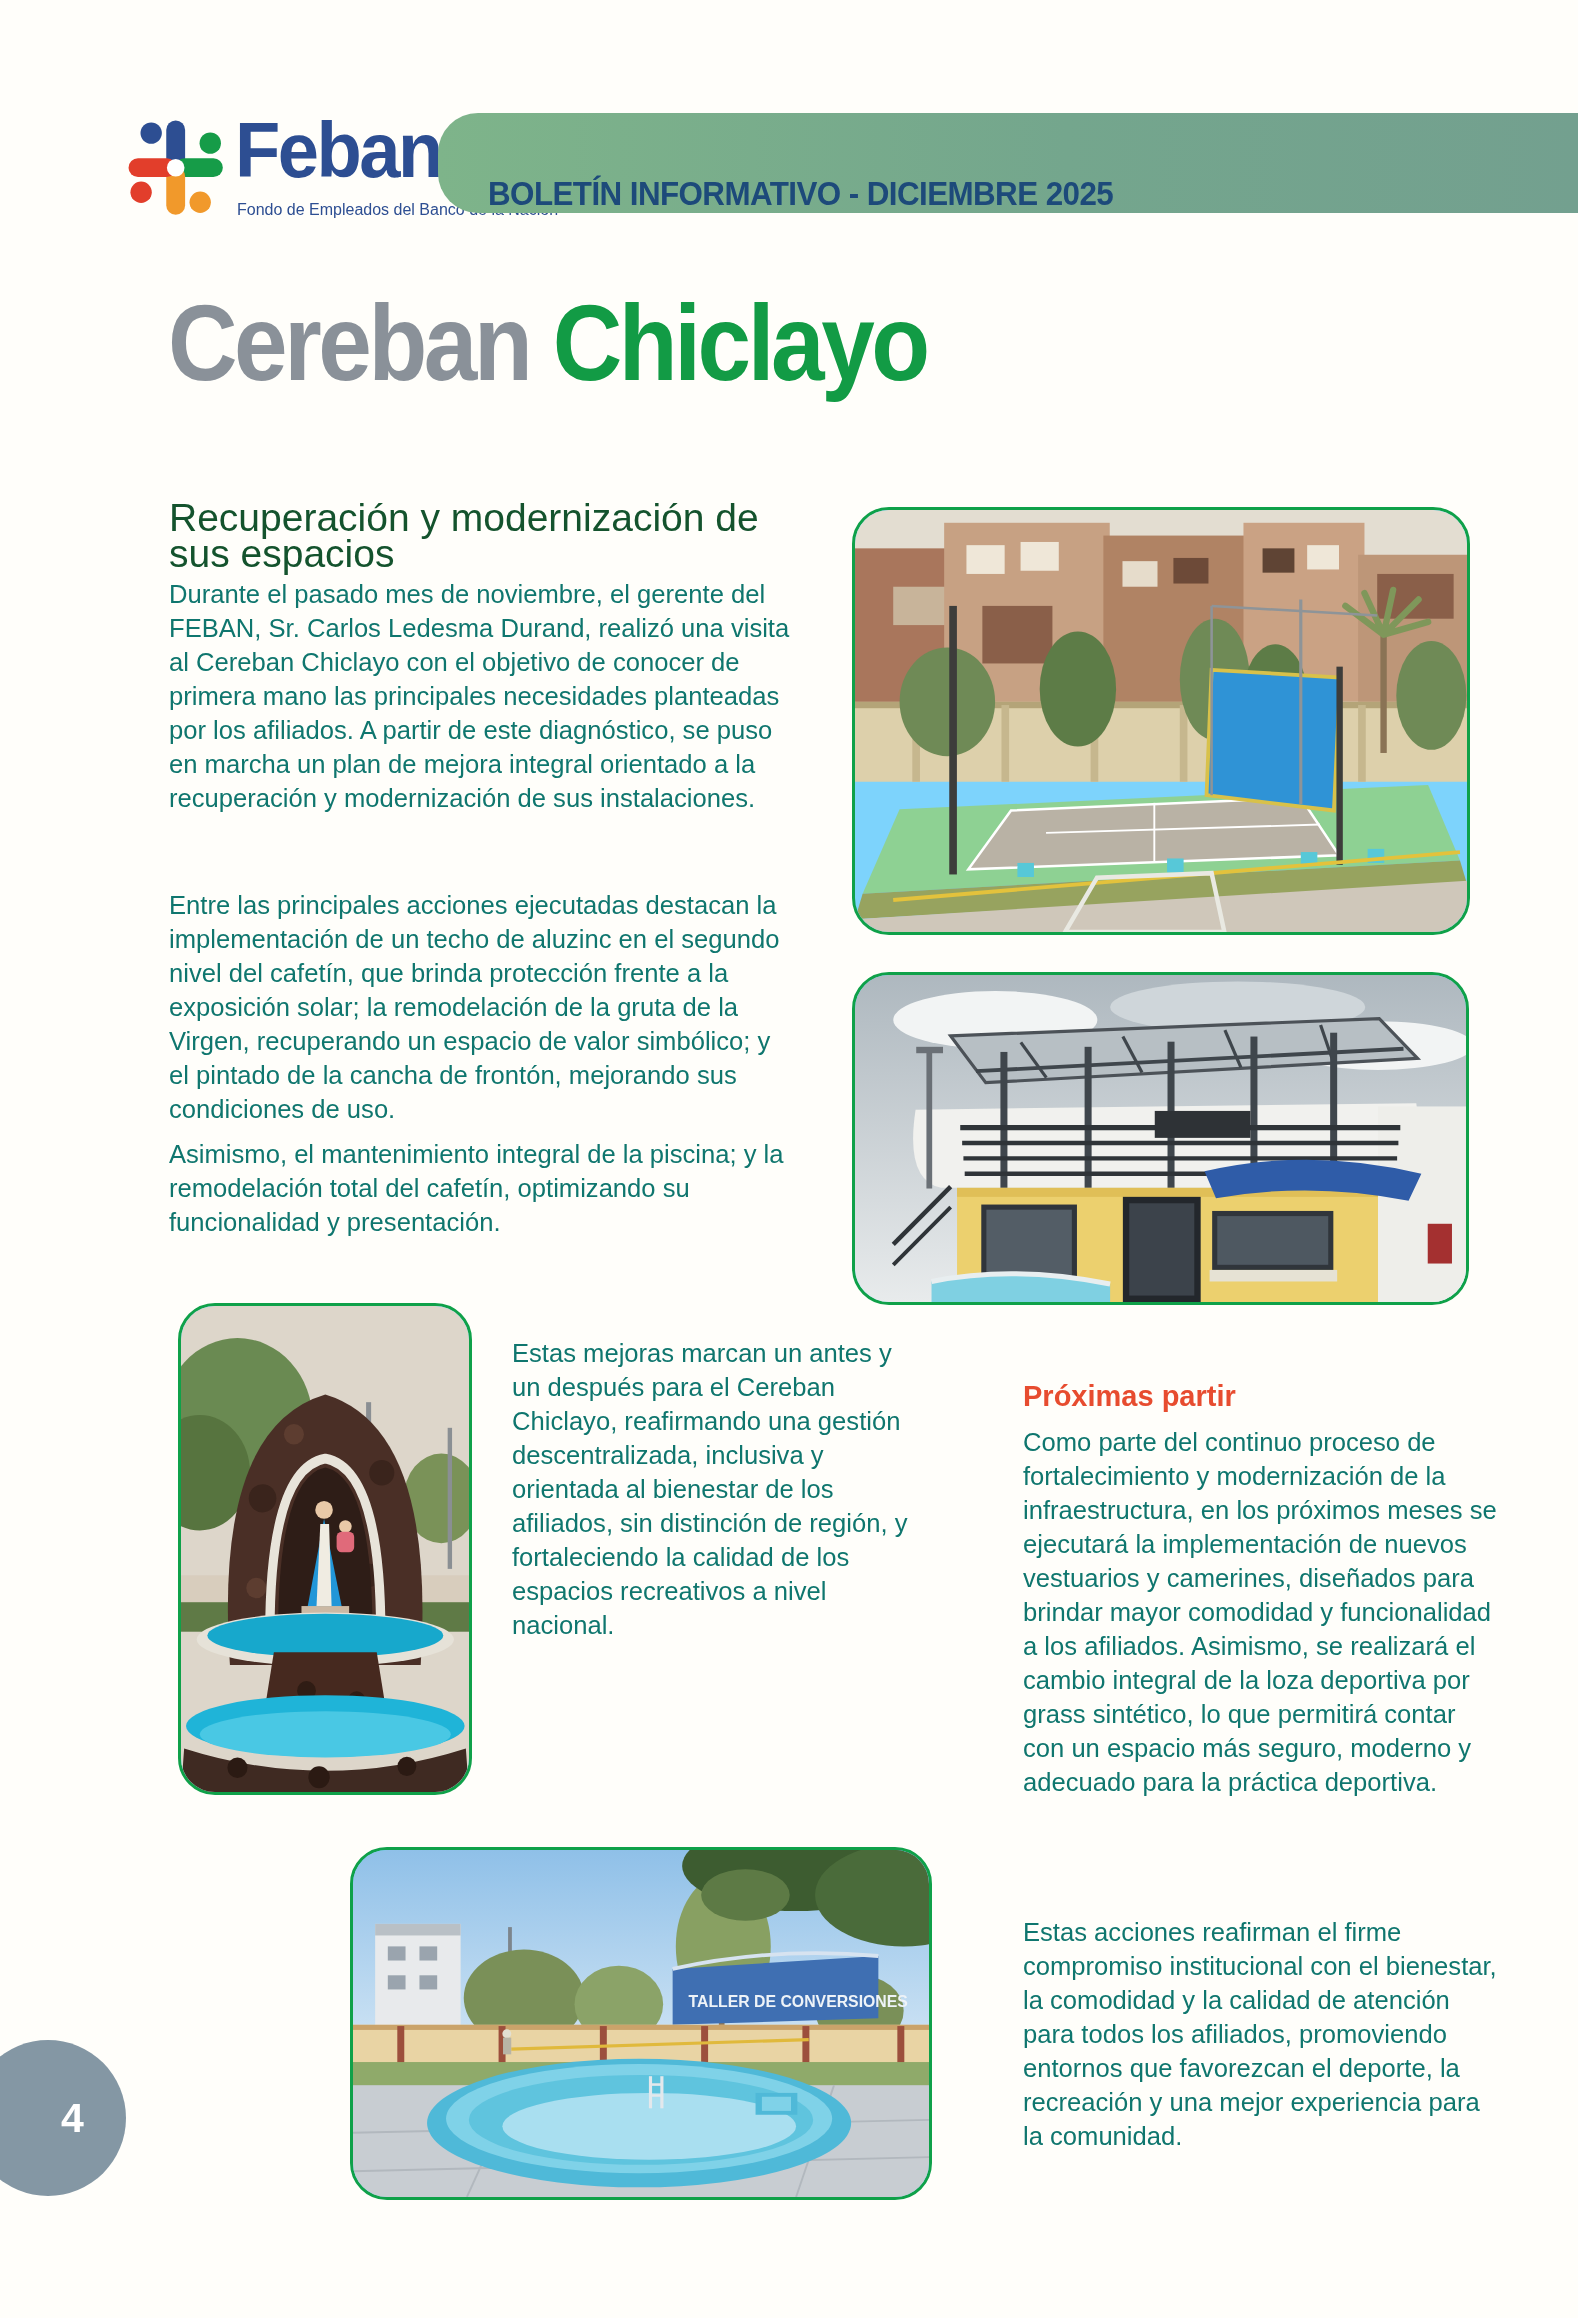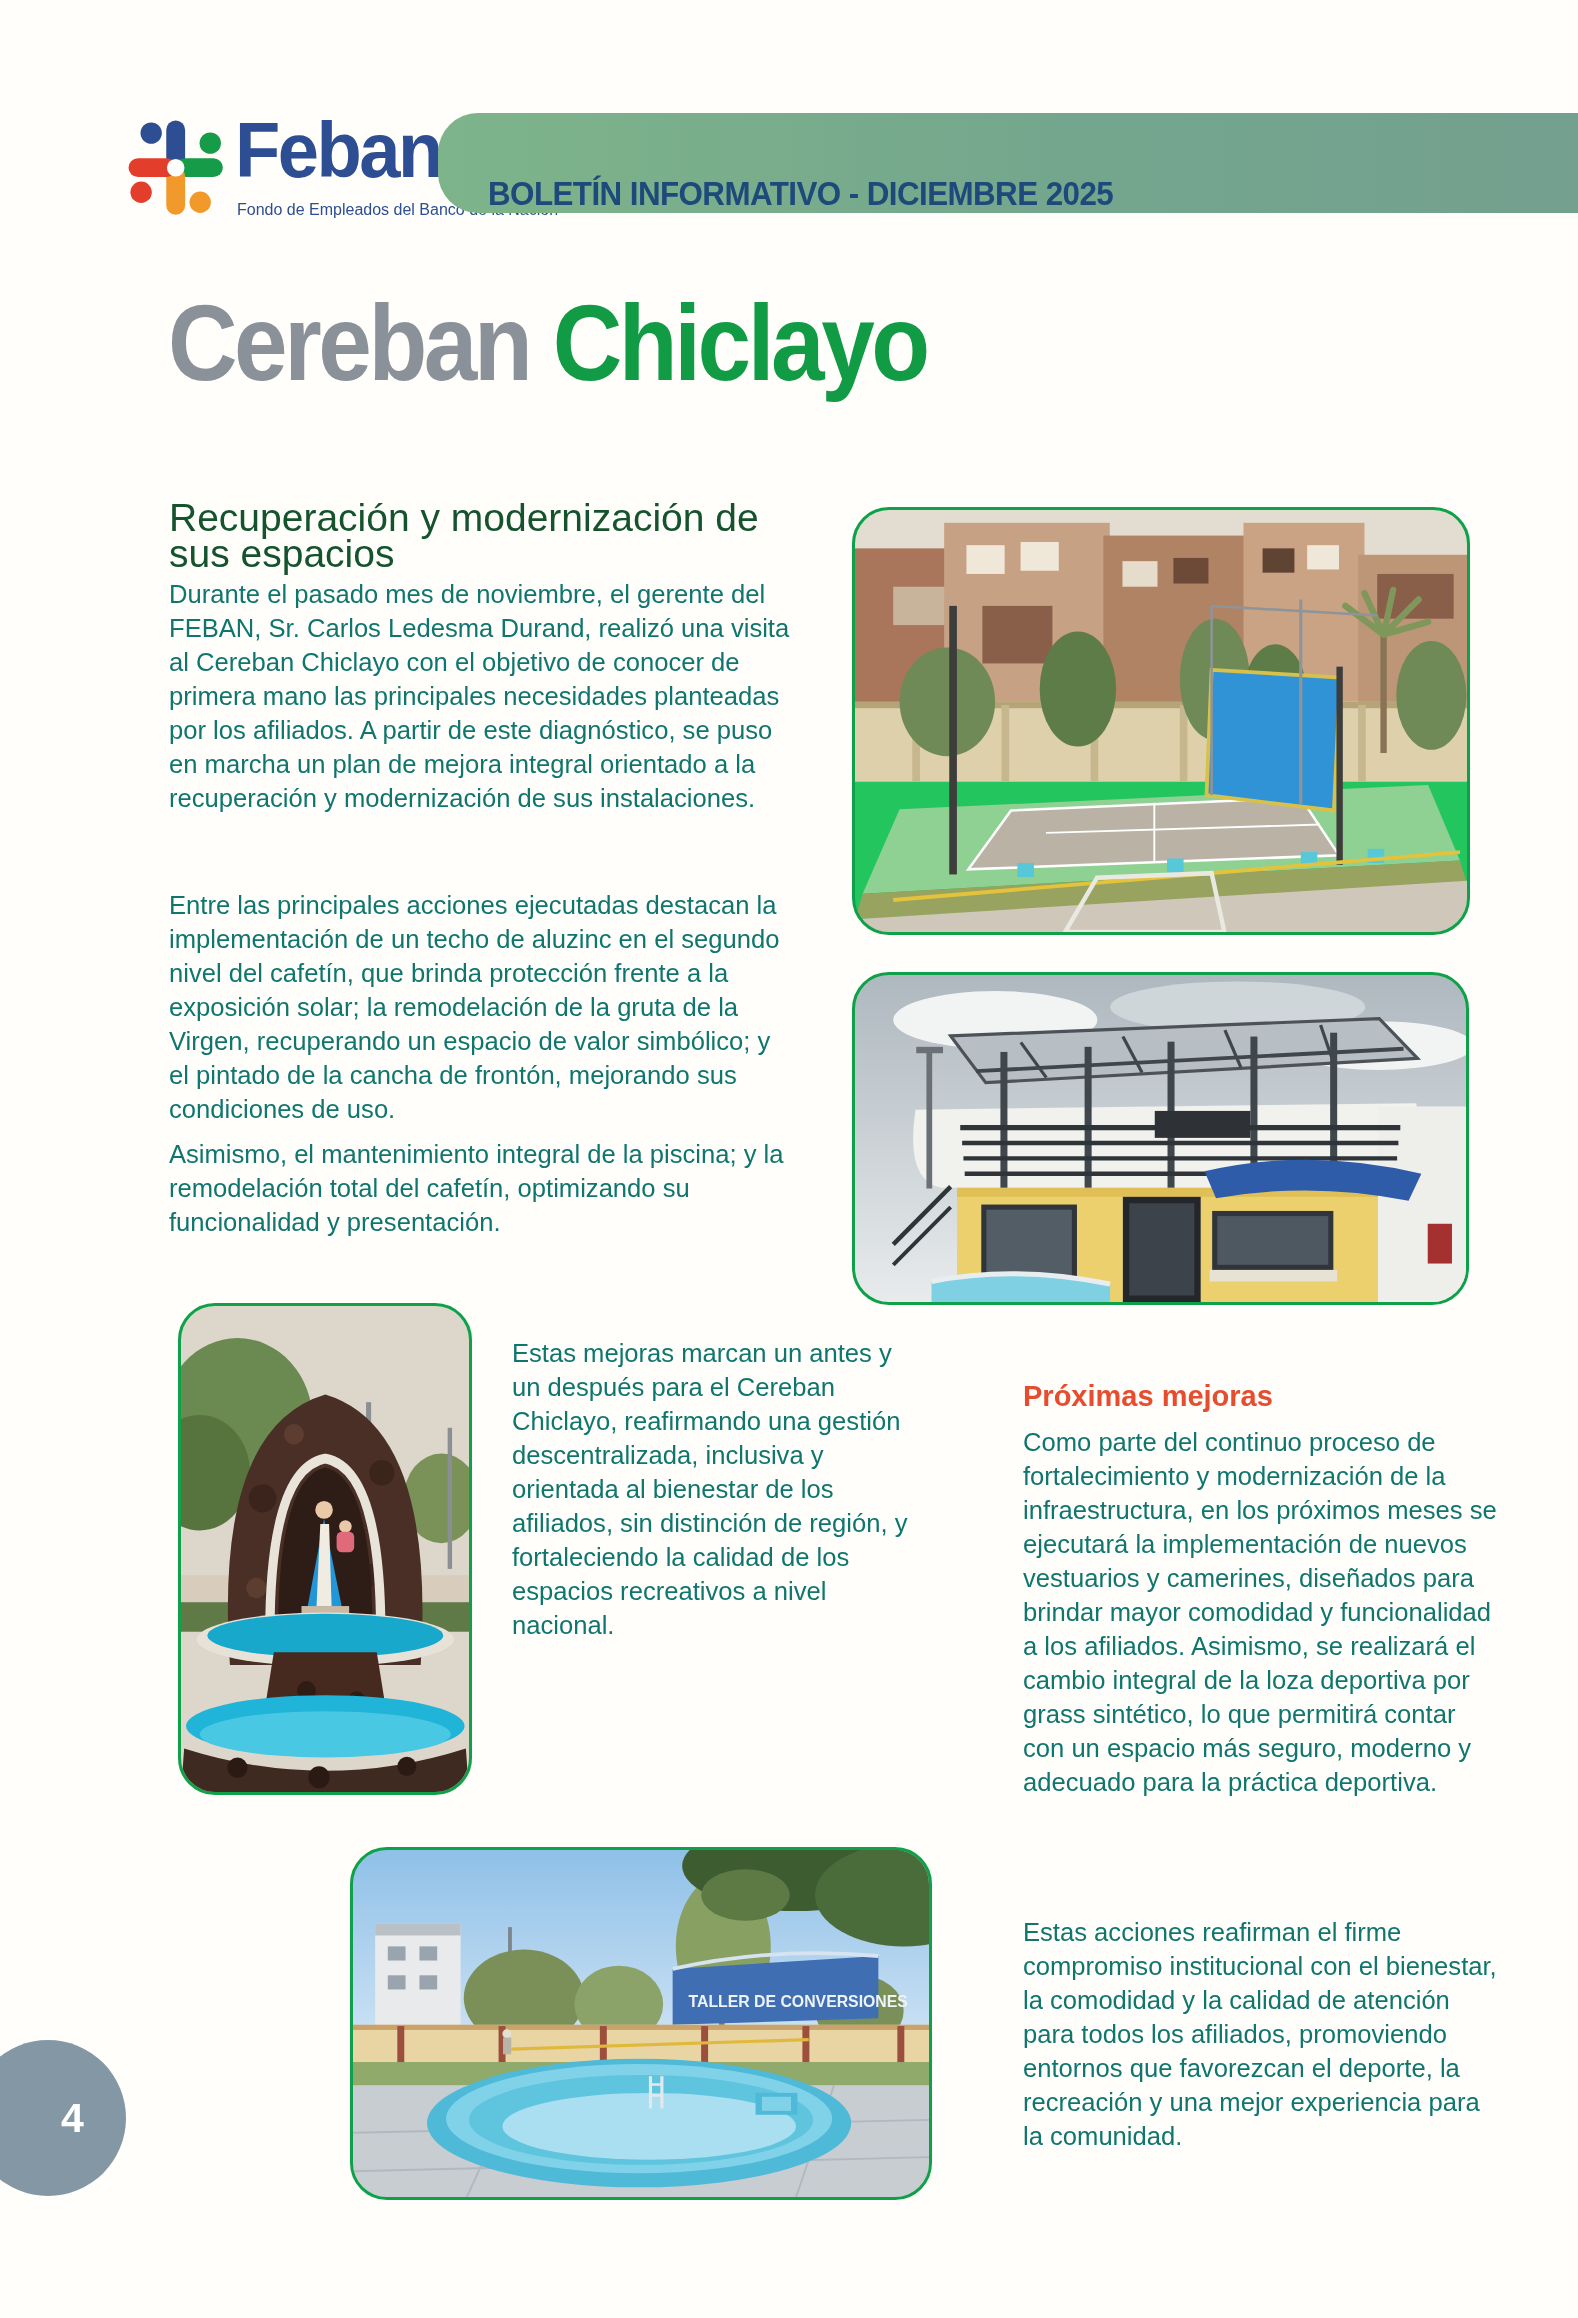--- a/index.html
+++ b/index.html
@@ -65,21 +65,21 @@
     font-size:29px;line-height:36px;font-weight:bold;color:#e74c2f;
   }
   .r1{left:1023px;top:1425px;width:478px;}
   .r2{left:1023px;top:1915px;width:478px;}
 
   
   .photo{
     border:3.8px solid #0fa149;
     border-radius:37px;
     overflow:hidden;
-    background:#22c55e;
+    background:#7dd3fc;
     box-sizing:border-box;
     text-align:right;
   }
   .photo svg{display:block;width:100%;height:100%;}
   .ph-court{left:852px;top:507px;width:618px;height:428px;}
   .ph-building{left:852px;top:972px;width:617px;height:333px;}
   .ph-grotto{left:178px;top:1303px;width:294px;height:492px;}
   .ph-pool{left:350px;top:1847px;width:582px;height:353px;}
 
   
@@ -300,21 +300,21 @@
 
     <path d="M5 690 Q230 760 454 690 L459 758 L0 758 Z" fill="#3f2a22"></path>
     <circle cx="90" cy="720" r="16" fill="#2b1a13"></circle>
     <circle cx="220" cy="735" r="17" fill="#2b1a13"></circle>
     <circle cx="360" cy="718" r="15" fill="#2b1a13"></circle>
   </svg>
 </div>
 
 <div class="abs body-txt mid-p">Estas mejoras marcan un antes y un después para el Cereban Chiclayo, reafirmando una gestión descentralizada, inclusiva y orientada al bienestar de los afiliados, sin distinción de región, y fortaleciendo la calidad de los espacios recreativos a nivel nacional.</div>
 
-<div class="abs h-red">Próximas mejoras</div>
+<div class="abs h-red">Próximas partir</div>
 <div class="abs body-txt r1">Como parte del continuo proceso de fortalecimiento y modernización de la infraestructura, en los próximos meses se ejecutará la implementación de nuevos vestuarios y camerines, diseñados para brindar mayor comodidad y funcionalidad a los afiliados. Asimismo, se realizará el cambio integral de la loza deportiva por grass sintético, lo que permitirá contar con un espacio más seguro, moderno y adecuado para la práctica deportiva.</div>
 <div class="abs body-txt r2">Estas acciones reafirman el firme compromiso institucional con el bienestar, la comodidad y la calidad de atención para todos los afiliados, promoviendo entornos que favorezcan el deporte, la recreación y una mejor experiencia para la comunidad.</div>
 
 <div class="abs photo ph-pool">
   <svg viewBox="0 0 910 540" preserveAspectRatio="none">
     <defs>
       <linearGradient id="poolsky" x1="0" y1="0" x2="0" y2="1">
         <stop offset="0" stop-color="#8fc0e8"></stop>
         <stop offset="1" stop-color="#d3e6f5"></stop>
       </linearGradient>

